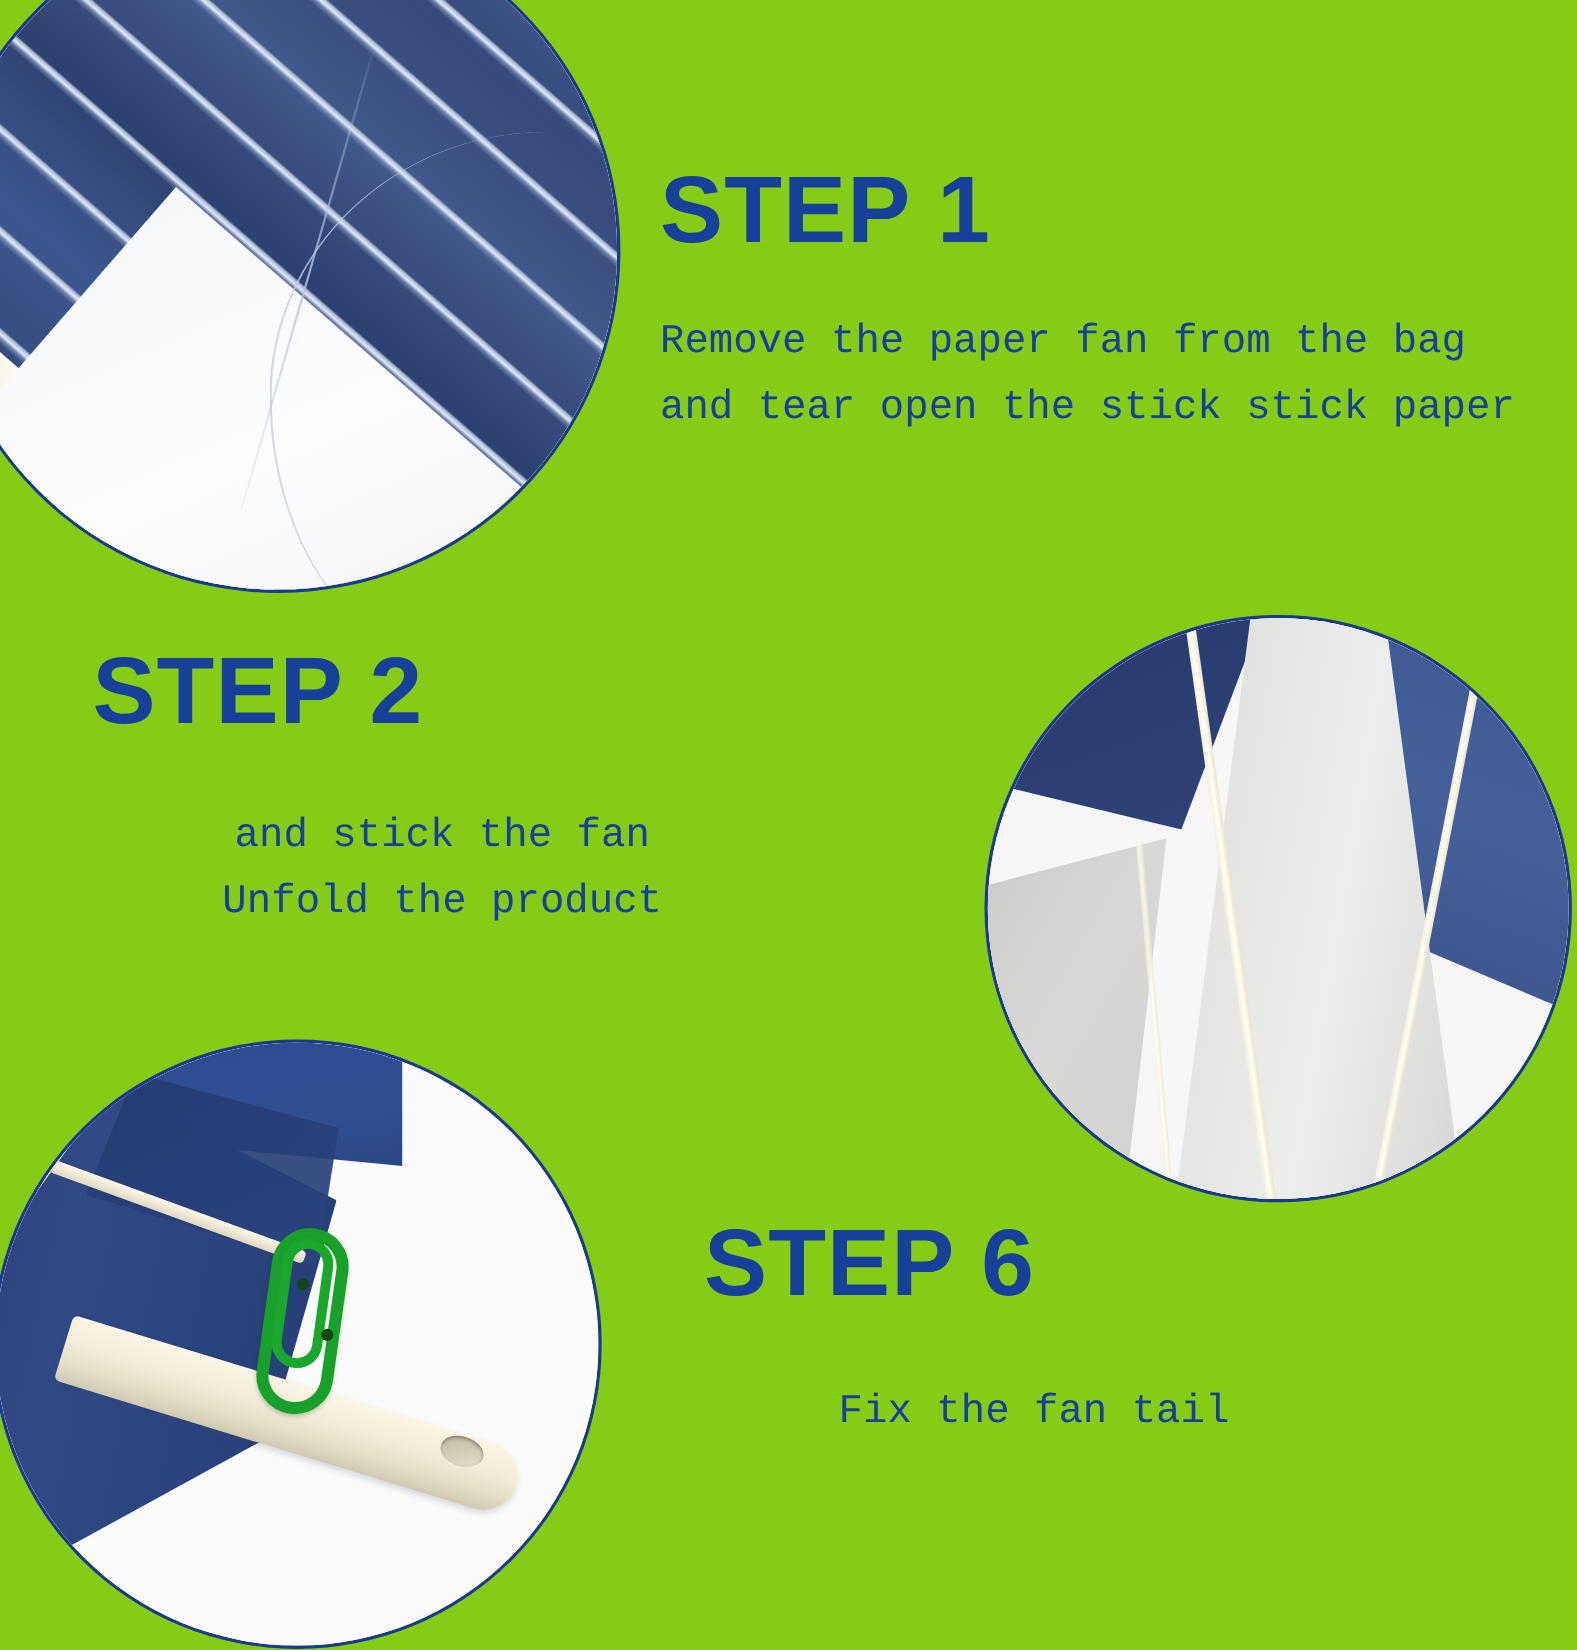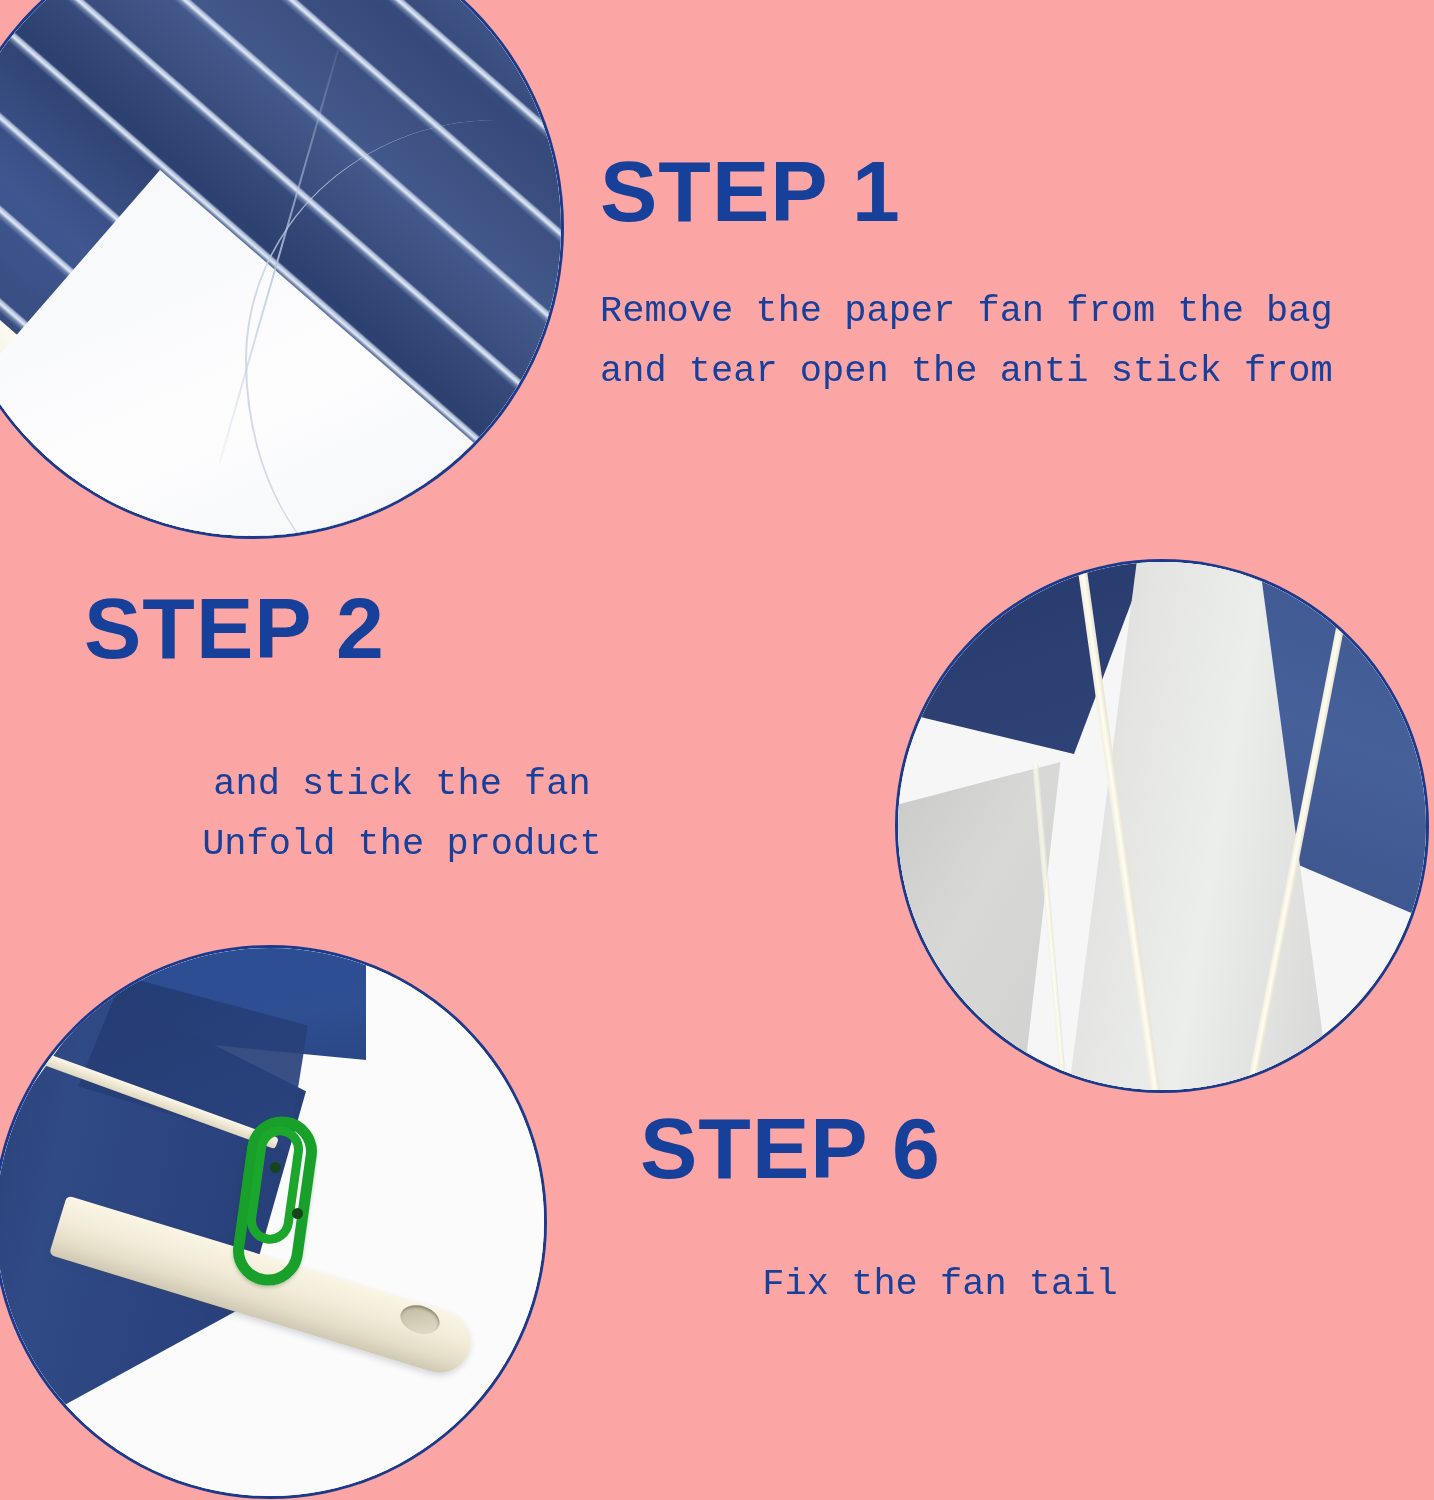--- a/index.html
+++ b/index.html
@@ -5,21 +5,21 @@
   * { margin:0; padding:0; box-sizing:border-box; }
   html, body {
     width:1434px; height:1500px;
     background:#ffffff;
     font-family:"Liberation Sans", sans-serif;
     overflow:hidden;
   }
   #page {
     position:relative;
     width:1434px; height:1500px;
-    background:#fca5a5;
+    background:#84cc16;
     overflow:hidden;
   }
 
   
   .photo-circle {
     position:absolute;
     border-radius:50%;
     overflow:hidden;
     background:#fdfdfd;
     box-shadow:0 0 0 3px #1b3a8c;
@@ -250,21 +250,21 @@
     line-height:1.62;
     font-weight:normal;
     white-space:nowrap;
     font-family:Liberation Mono, monospace;
   }
 
   #step-1 { left:600px; top:148px; text-align:left; }
   #step-1 .step-title { margin-bottom:48px; }
 
   #step-2 { left:72px; top:585px; width:660px; text-align:center; }
-  #step-2 .step-title { text-align:left; margin-left:12px; margin-bottom:84px; }
+  #step-2 .step-title { text-align:left; margin-left:12px; margin-bottom:60px; }
 
   #step-3 { left:630px; top:1105px; width:620px; text-align:center; }
   #step-3 .step-title { text-align:left; margin-left:10px; margin-bottom:64px; }
 </style>
 </head>
 <body>
 
 <div id="page">
 
   <div class="photo-circle" id="circle-photo-1">
@@ -274,21 +274,21 @@
       <div class="cream-strip"></div>
       <div class="film"></div>
       <div class="film-curve"></div>
       <div class="film-edge"></div>
     </div>
   </div>
 
   <div class="step" id="step-1">
     <div class="step-title">STEP 1</div>
     <div class="step-desc">Remove the paper fan from the bag</div>
-    <div class="step-desc">and tear open the anti stick from</div>
+    <div class="step-desc">and tear open the stick stick paper</div>
   </div>
 
   <div class="step" id="step-2">
     <div class="step-title">STEP 2</div>
     <div class="step-desc">and stick the fan</div>
     <div class="step-desc">Unfold the product</div>
   </div>
 
   <div class="photo-circle" id="circle-photo-2">
     <div class="photo-inner" id="c2">

